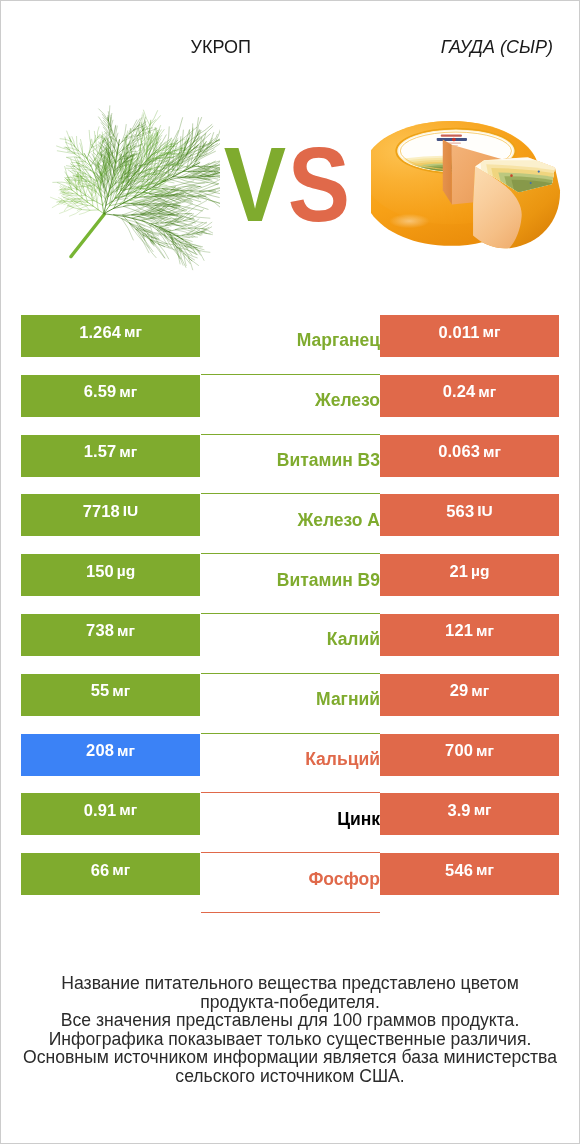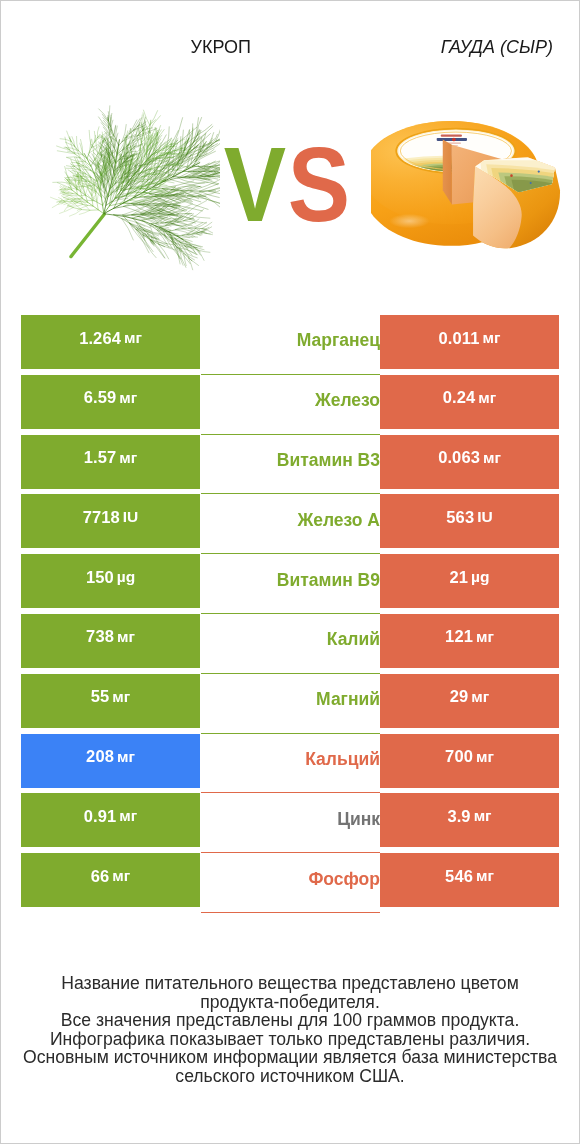--- a/index.html
+++ b/index.html
@@ -17,21 +17,21 @@
   .hero-right{position:absolute;left:370px;top:119px;width:190px;height:132px;}
   .dillsvg,.cheesesvg{display:block;width:100%;height:100%;}
   .vs{position:absolute;left:-3px;top:131px;width:578px;text-align:center;font-size:105px;
       font-weight:700;line-height:1;font-family:"Liberation Sans",sans-serif;}
   .vs span{display:inline-block;transform:scaleX(0.89);transform-origin:center;}
   .vs .v{margin-right:-7px;}
 
   
   .table{position:absolute;left:21px;top:314px;width:538px;}
   .row{position:relative;height:59.8px;}
-  .cell{position:absolute;top:0;height:54px;display:flex;align-items:center;justify-content:center;box-sizing:border-box;}
+  .cell{position:absolute;top:0;height:42px;display:flex;align-items:center;justify-content:center;box-sizing:border-box;}
   .c-left{left:-1px;width:179px;color:#fff;padding-bottom:8px;}
   .c-mid{left:179px;width:179px;height:59.8px;padding-bottom:7px;justify-content:flex-end;}
   .c-right{left:358px;width:179px;color:#fff;padding-bottom:8px;}
   .val{font-size:16.5px;font-weight:700;letter-spacing:0.1px;}
   .unit{font-size:15.5px;font-weight:700;margin-left:3px;}
   .name{font-size:17.5px;font-weight:700;}
 
   
   .footer{position:absolute;left:0;top:973px;width:578px;text-align:center;font-size:17.6px;
           color:#2b2b2b;line-height:18.5px;font-family:"Liberation Sans",sans-serif;}
@@ -1236,21 +1236,21 @@
           <span class="val">700</span>
           <span class="unit">мг</span>
         </div>
       </div>
       <div class="row">
         <div class="cell c-left" style="background:#7fab2e">
           <span class="val">0.91</span>
           <span class="unit">мг</span>
         </div>
         <div class="cell c-mid" style="border-bottom:1px solid #e0694a">
-          <span class="name" style="color:#737373">Цинк</span>
+          <span class="name" style="color:#000000">Цинк</span>
         </div>
         <div class="cell c-right" style="background:#e0694a">
           <span class="val">3.9</span>
           <span class="unit">мг</span>
         </div>
       </div>
       <div class="row">
         <div class="cell c-left" style="background:#7fab2e">
           <span class="val">66</span>
           <span class="unit">мг</span>
@@ -1261,17 +1261,17 @@
         <div class="cell c-right" style="background:#e0694a">
           <span class="val">546</span>
           <span class="unit">мг</span>
         </div>
       </div>
     </div>
   <div class="footer" id="footer">
       <div>Название питательного вещества представлено цветом</div>
       <div>продукта-победителя.</div>
       <div>Все значения представлены для 100 граммов продукта.</div>
-      <div>Инфографика показывает только представлены различия.</div>
+      <div>Инфографика показывает только существенные различия.</div>
       <div>Основным источником информации является база министерства</div>
       <div>сельского источником США.</div>
     </div>
 </div>
 
 </body></html>

